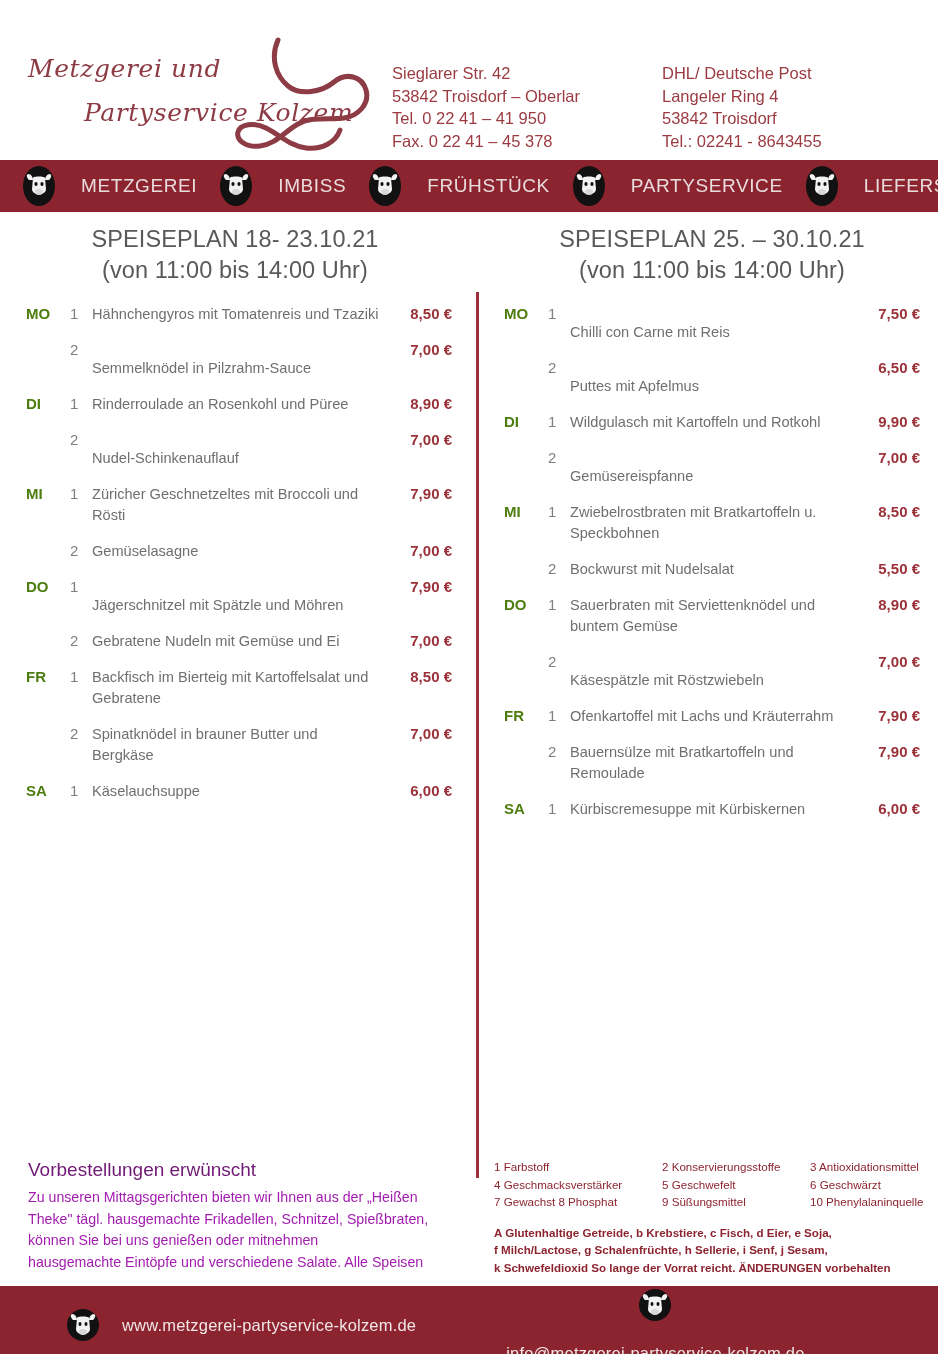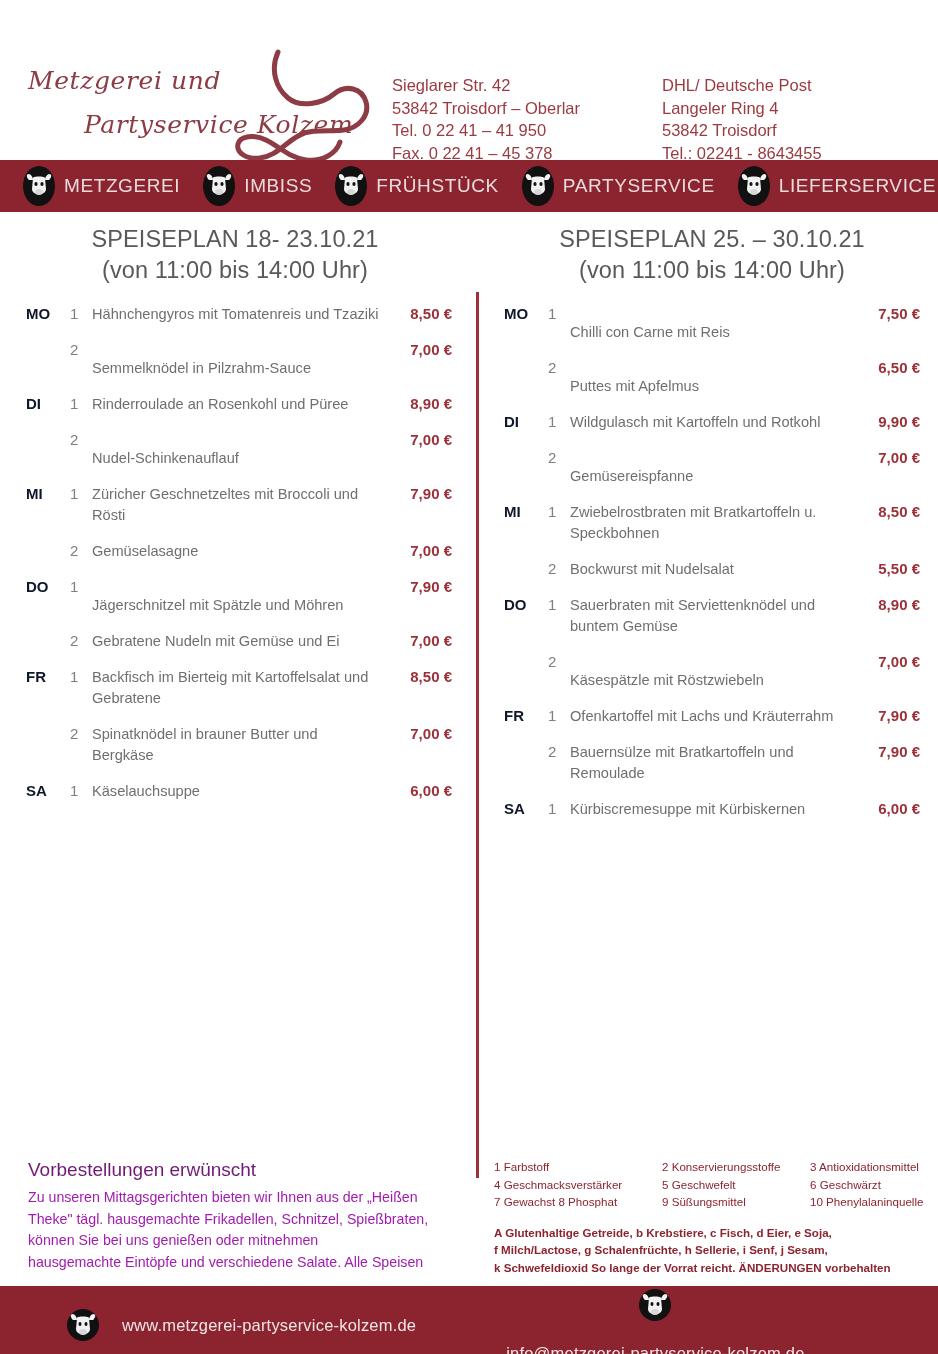--- a/index.html
+++ b/index.html
@@ -11,21 +11,21 @@
     width: 938px;
     height: 1354px;
     position: relative;
     font-family: "Liberation Sans", sans-serif;
     overflow: hidden;
   }
 
   
   .header {
     position: absolute;
-    left: 0; top: 12px;
+    left: 0; top: 0;
     width: 938px; height: 160px;
     background: #ffffff;
   }
   .logo {
     position: absolute;
     left: 22px; top: 32px;
     width: 350px; height: 120px;
   }
   .logo-svg { display: block; }
   .logo-line1, .logo-line2 {
@@ -55,21 +55,21 @@
     position: absolute;
     left: 0; top: 160px;
     width: 938px; height: 52px;
     background: #8c2430;
     display: flex;
     align-items: center;
   }
   .nav-item {
     display: flex;
     align-items: center;
-    gap: 8px;
+    gap: 25px;
     margin-left: 22px;
     justify-content: flex-end;
   }
   .nav-item:first-child { margin-left: 22px; }
   .nav-label {
     color: #e9dcdc;
     font-size: 19px;
     letter-spacing: 0.6px;
     font-family: "Liberation Sans", sans-serif;
     white-space: nowrap;
@@ -114,21 +114,21 @@
   .rows {
     position: relative;
     margin-top: 18px;
   }
   .row {
     position: relative;
     display: flex;
     align-items: flex-start;
   }
   .day {
-    color: #0f172a;
+    color: #4d7c0f;
     font-size: 15px;
     font-weight: bold;
     font-family: "Liberation Sans", sans-serif;
     width: 44px;
     flex: 0 0 44px;
     padding-top: 1px;
   }
   .num {
     color: #7f7f7f;
     font-size: 15px;

